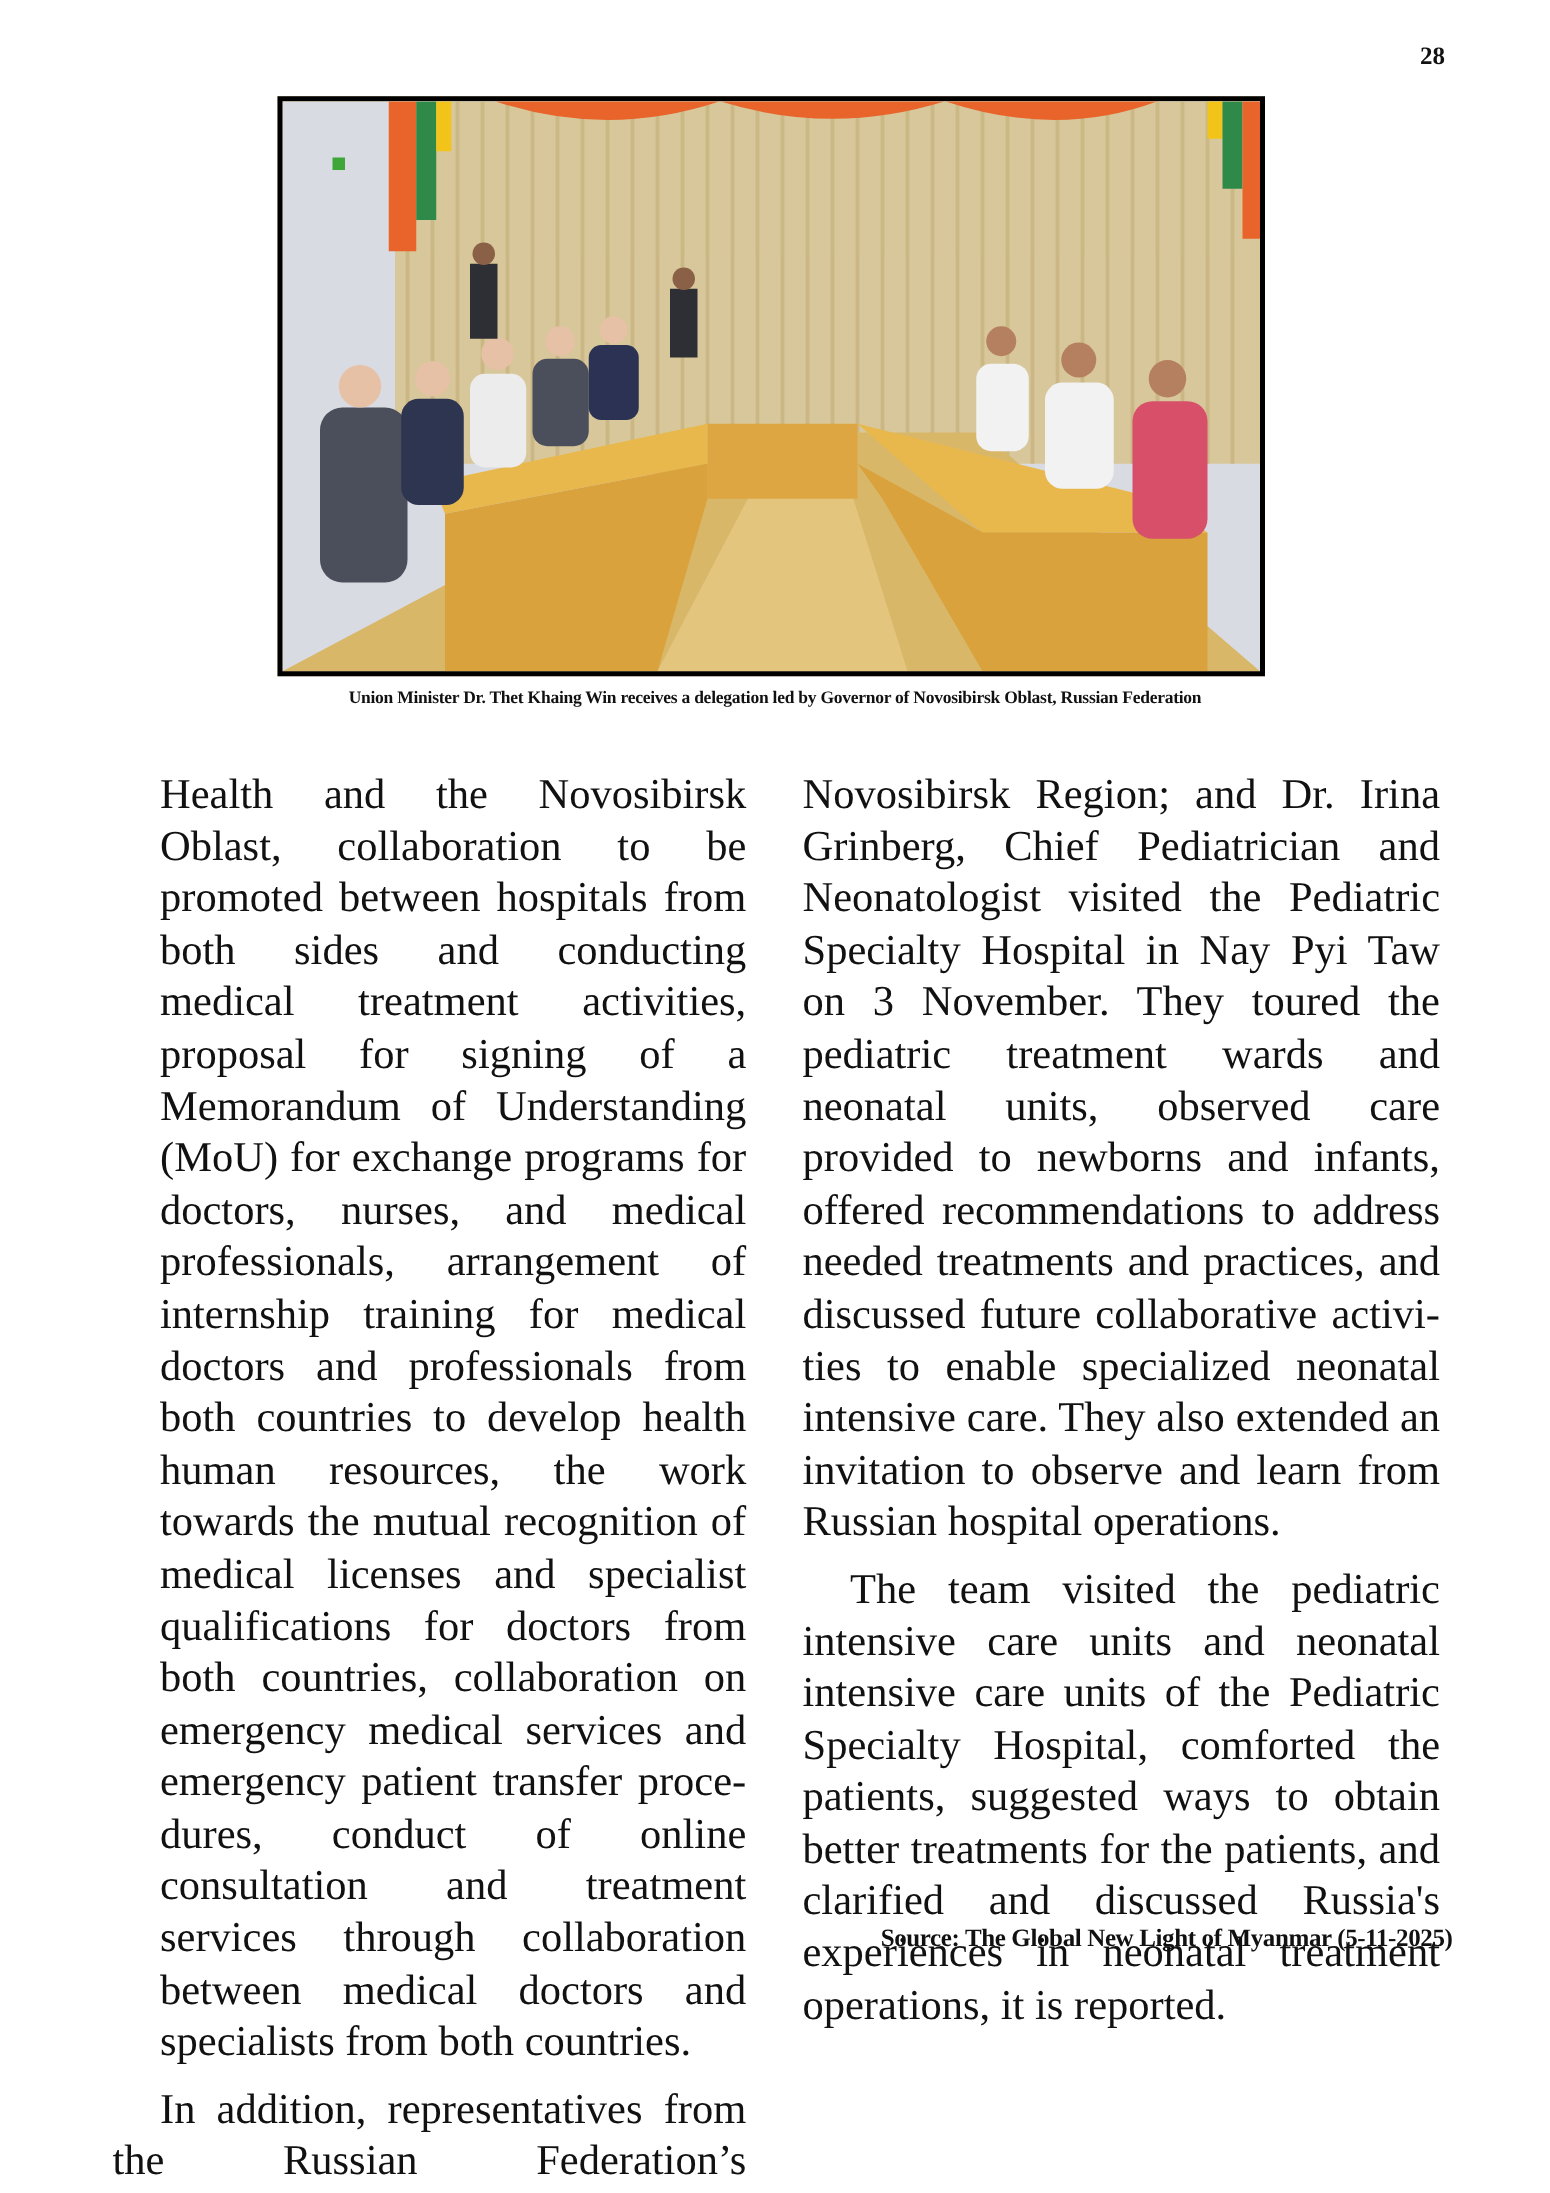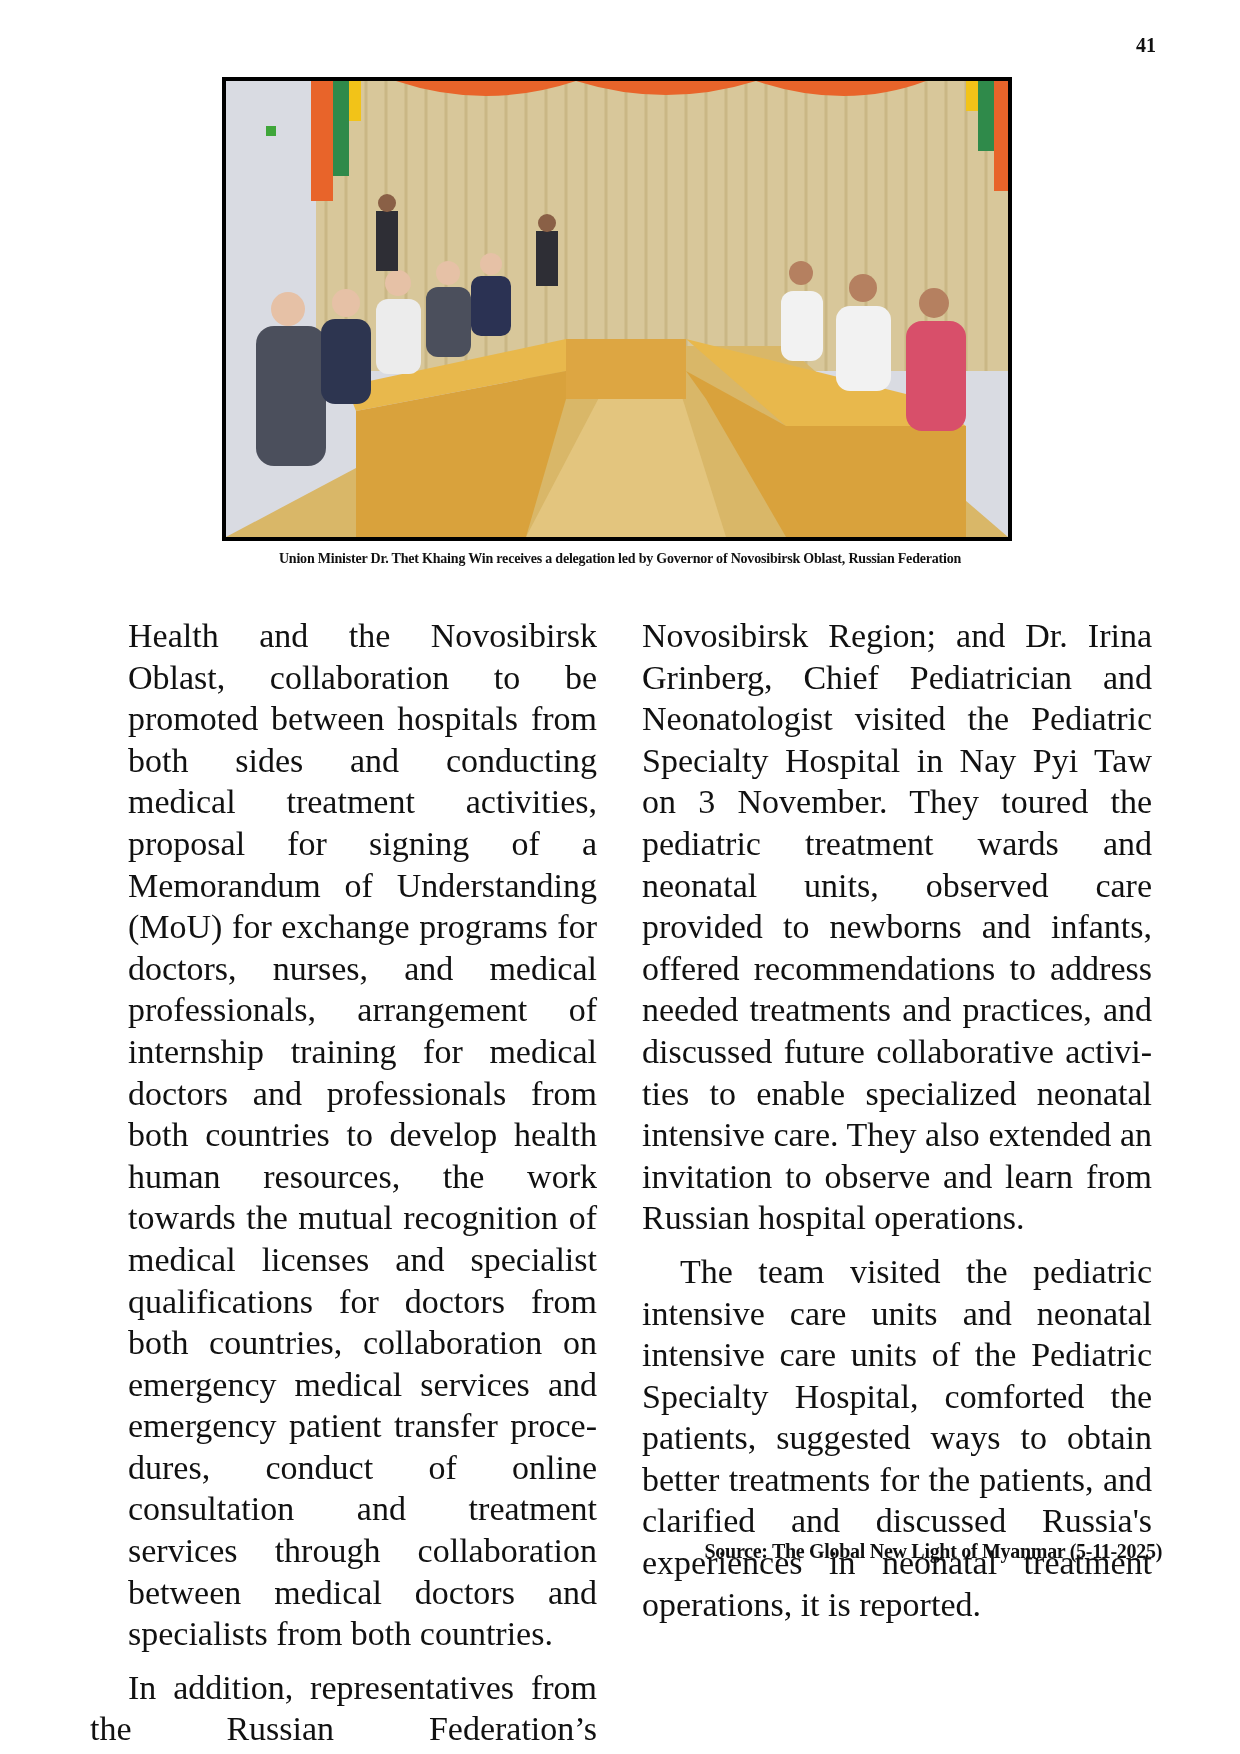--- a/index.html
+++ b/index.html
@@ -66,21 +66,21 @@
       right: 78px;
       font-family: "Liberation Serif", serif;
       font-weight: bold;
       font-size: 20px;
       letter-spacing: -0.3px;
     }
   </style>
 </head>
 <body>
 
-<div class="page-number">41</div>
+<div class="page-number">28</div>
 
 <div class="photo-frame">
   <svg viewBox="0 0 782 456" preserveAspectRatio="none">
 
     <rect x="0" y="0" width="782" height="456" fill="#d9dbe2"></rect>
 
     <rect x="90" y="0" width="692" height="290" fill="#d8c79a"></rect>
     <g stroke="#c2ad78" stroke-width="3" opacity="0.6">
       <line x1="100" y1="0" x2="100" y2="290"></line>
         <line x1="120" y1="0" x2="120" y2="290"></line>

